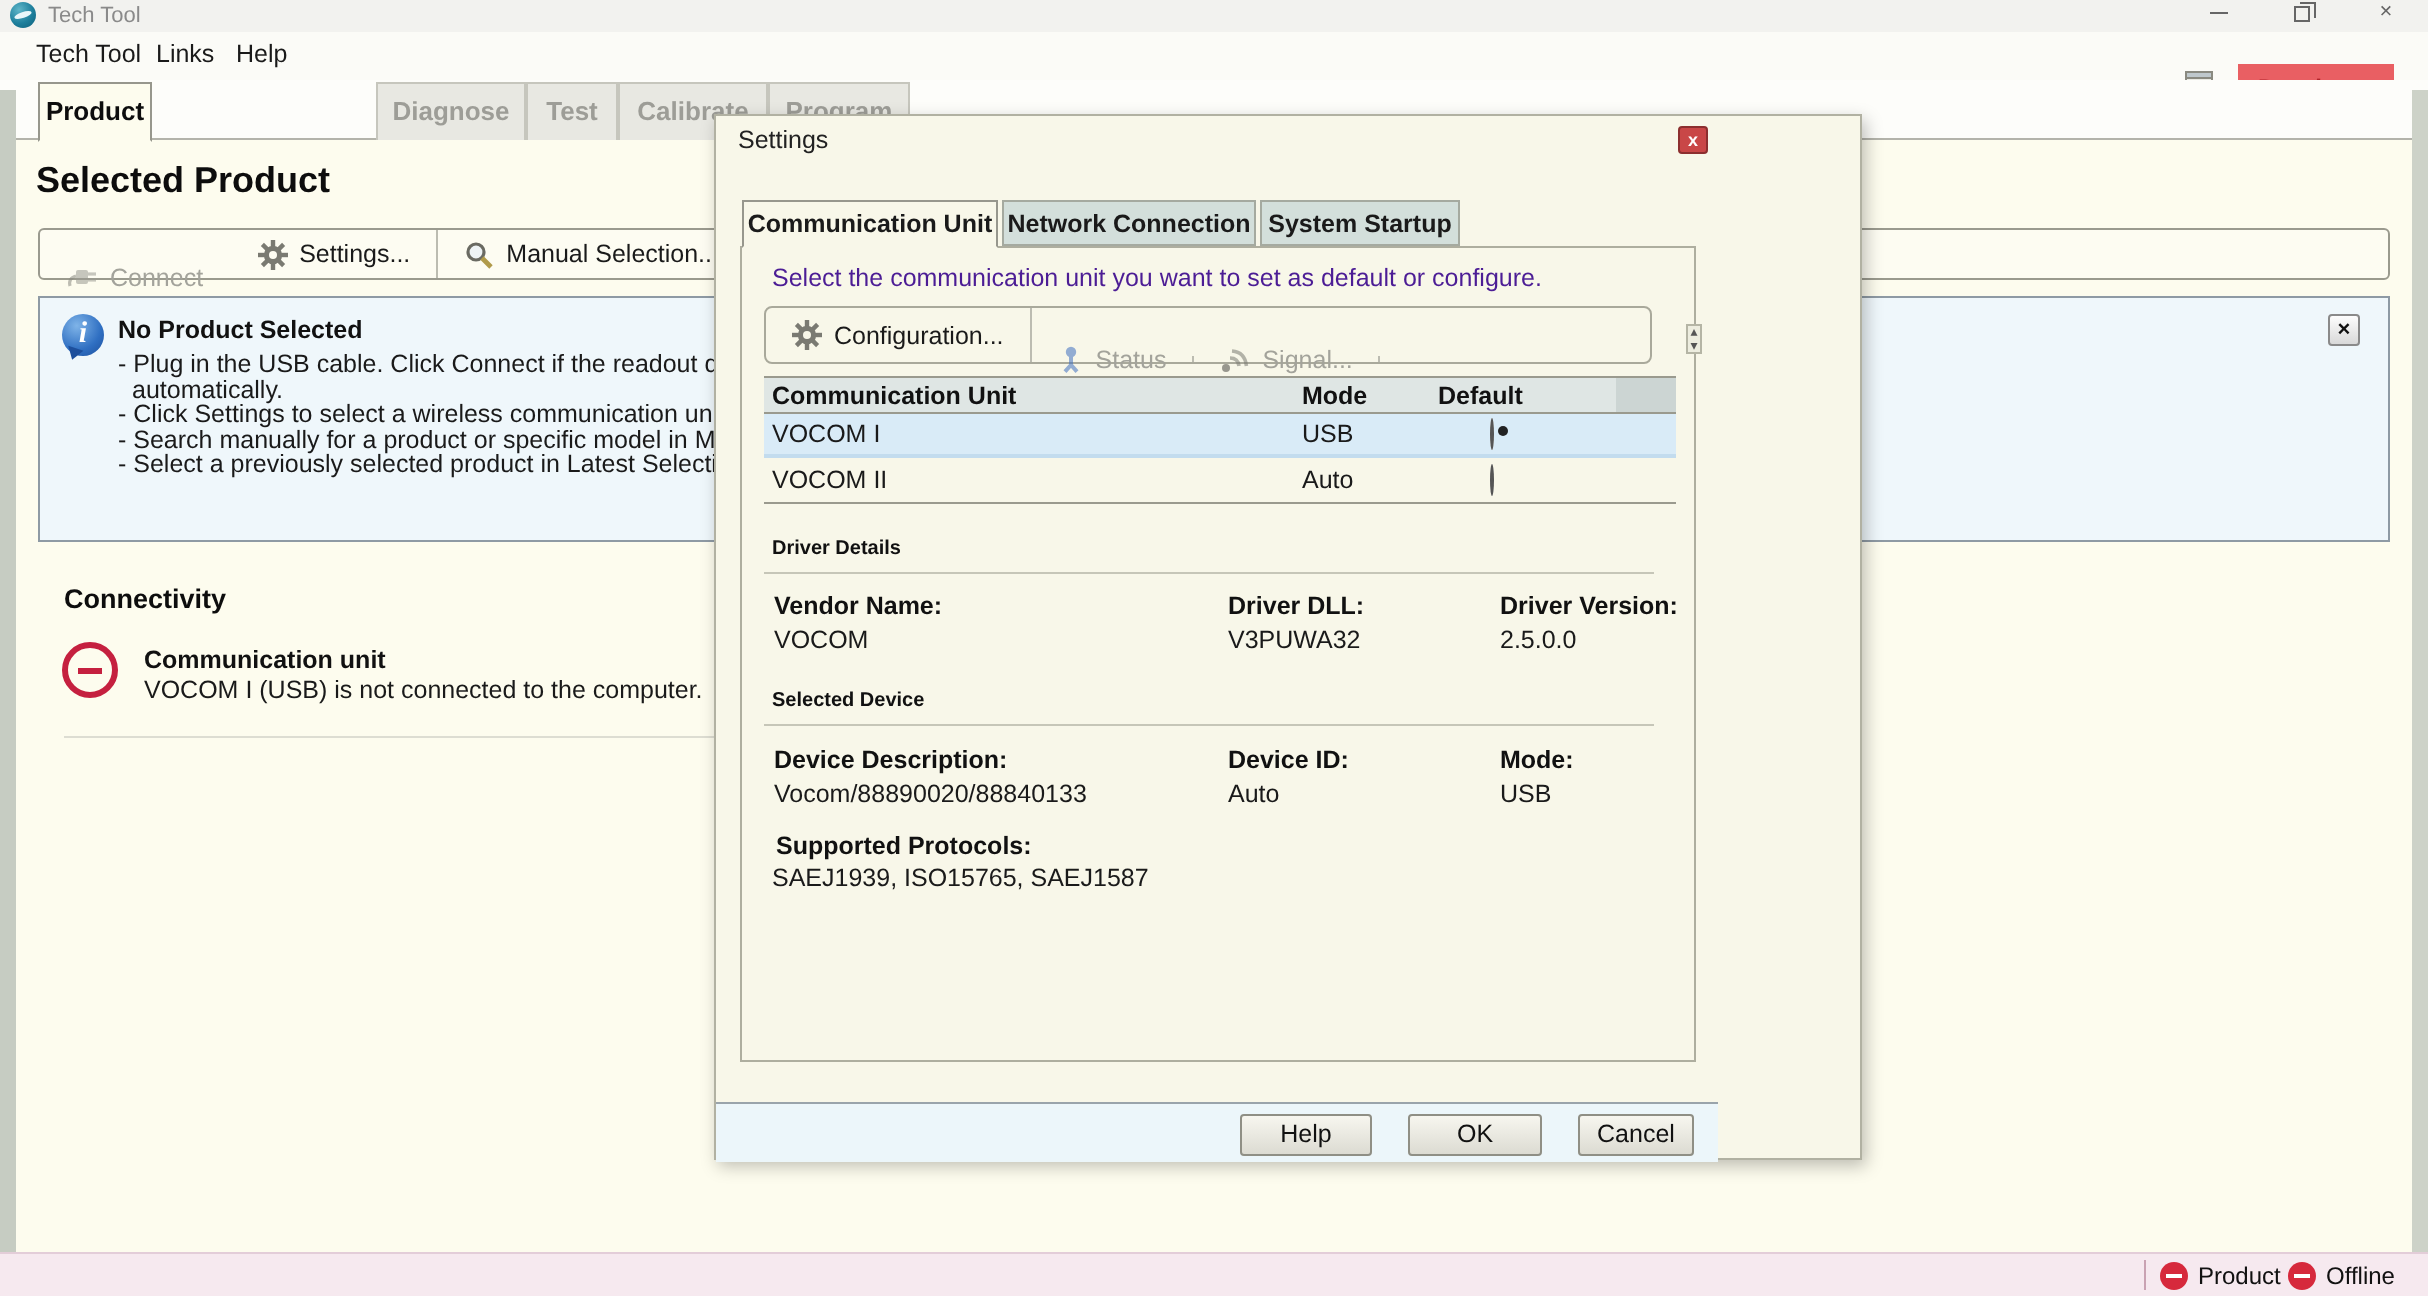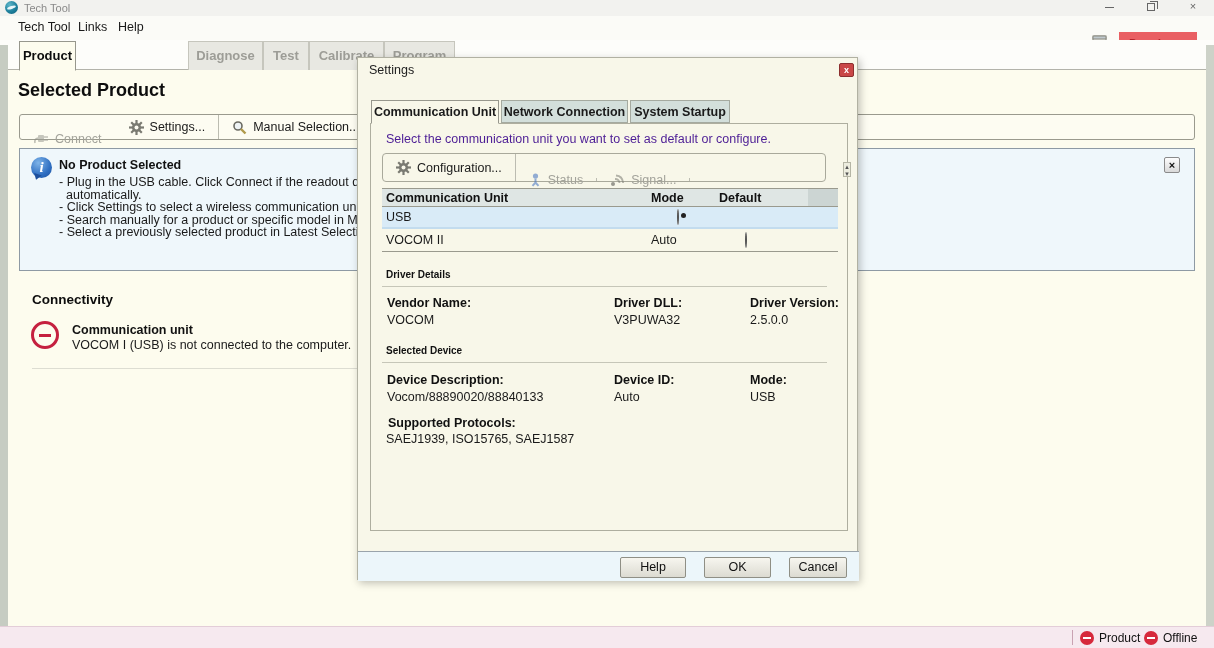--- a/index.html
+++ b/index.html
@@ -68,21 +68,21 @@
   .conn-divider { position:absolute; left:24px; top:298px; width:330px; height:1px; background:#ddddd2; }
 
   
   .statusbar { position:absolute; left:0; top:626px; width:1214px; height:22px; background:#f6e9ef; border-top:1px solid #e3cdd8; }
   .status-sep { position:absolute; left:1072px; top:3px; width:1px; height:15px; background:#c9a2b2; }
   .status-dot { position:absolute; top:4px; width:14px; height:14px; border-radius:50%; background:#d6293c; }
   .status-dot::after { content:""; position:absolute; left:3px; top:6px; width:8px; height:2px; background:#fff; }
   .status-label { position:absolute; top:4px; font-size:12px; color:#111; }
 
   
-  .dialog { position:absolute; left:357px; top:57px; width:501px; height:523px; background:#f8f7e9;
+  .dialog { position:absolute; left:357px; top:57px; width:574px; height:523px; background:#f8f7e9;
             border:1px solid #b1b1a2; box-shadow:2px 3px 8px rgba(0,0,0,.25); z-index:10; }
   .dlg-title { position:absolute; left:11px; top:5px; font-size:12.5px; color:#222; }
   .dlg-close { position:absolute; left:481px; top:5px; width:15px; height:14px; background:#c94747; border:1px solid #8c2f2f;
                border-radius:2px; color:#fff; font-size:9px; font-weight:bold; text-align:center; line-height:12px; }
   .dlg-tab { position:absolute; top:42px; height:23px; line-height:22px; text-align:center; font-size:12.5px; font-weight:bold;
              color:#1a1a1a; background:#d3dfdb; border:1px solid #a5aaa0; }
   .dlg-tab.active { background:#f8f7e9; border:1px solid #97978d; border-bottom:1px solid #f8f7e9; height:24px; z-index:3; }
   .dlg-panel { position:absolute; left:12px; top:65px; width:478px; height:408px; background:#f8f7e9; border:1px solid #aeae9f; }
   .dlg-desc { position:absolute; left:15px; top:8px; font-size:12.5px; color:#4c1d95; }
   .dlg-toolbar { position:absolute; left:11px; top:29px; width:444px; height:29px; border:1px solid #a9a99b; border-radius:4px;
@@ -267,20 +267,21 @@
       <span class="spinner">▴<br>▾</span>
 
       <div class="dlg-table">
         <div class="t-row t-head">
           <div>Communication Unit</div>
           <div>Mode</div>
           <div>Default</div>
           <div class="extra"></div>
         </div>
         <div class="t-row t-data selected">
+          <div>VOCOM I</div>
           <div>USB</div>
           <div><span class="radio checked"></span></div>
           <div></div>
         </div>
         <div class="t-row t-data">
           <div>VOCOM II</div>
           <div>Auto</div>
           <div><span class="radio"></span></div>
           <div></div>
         </div>

